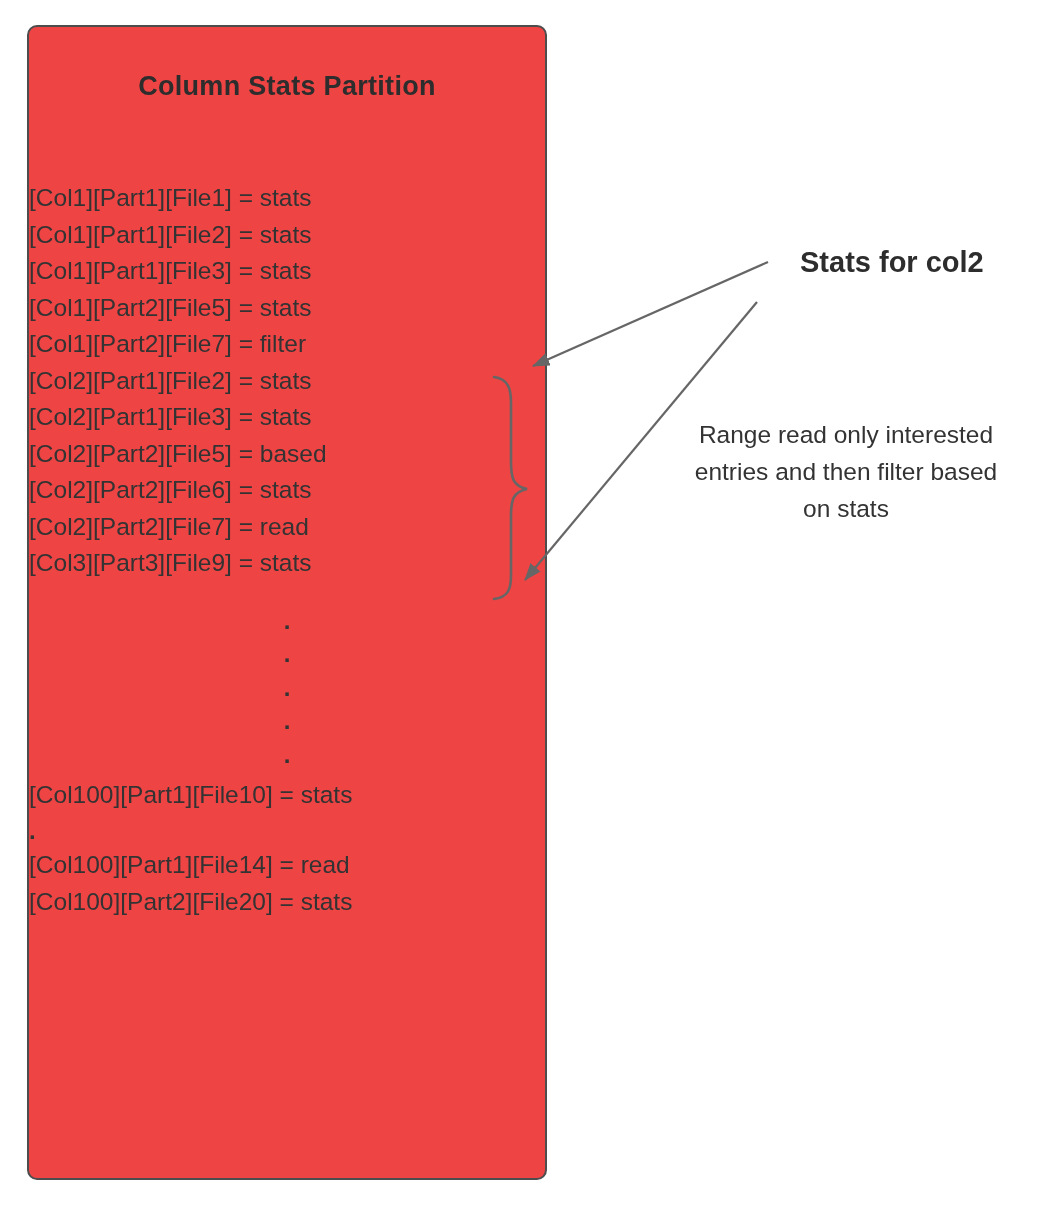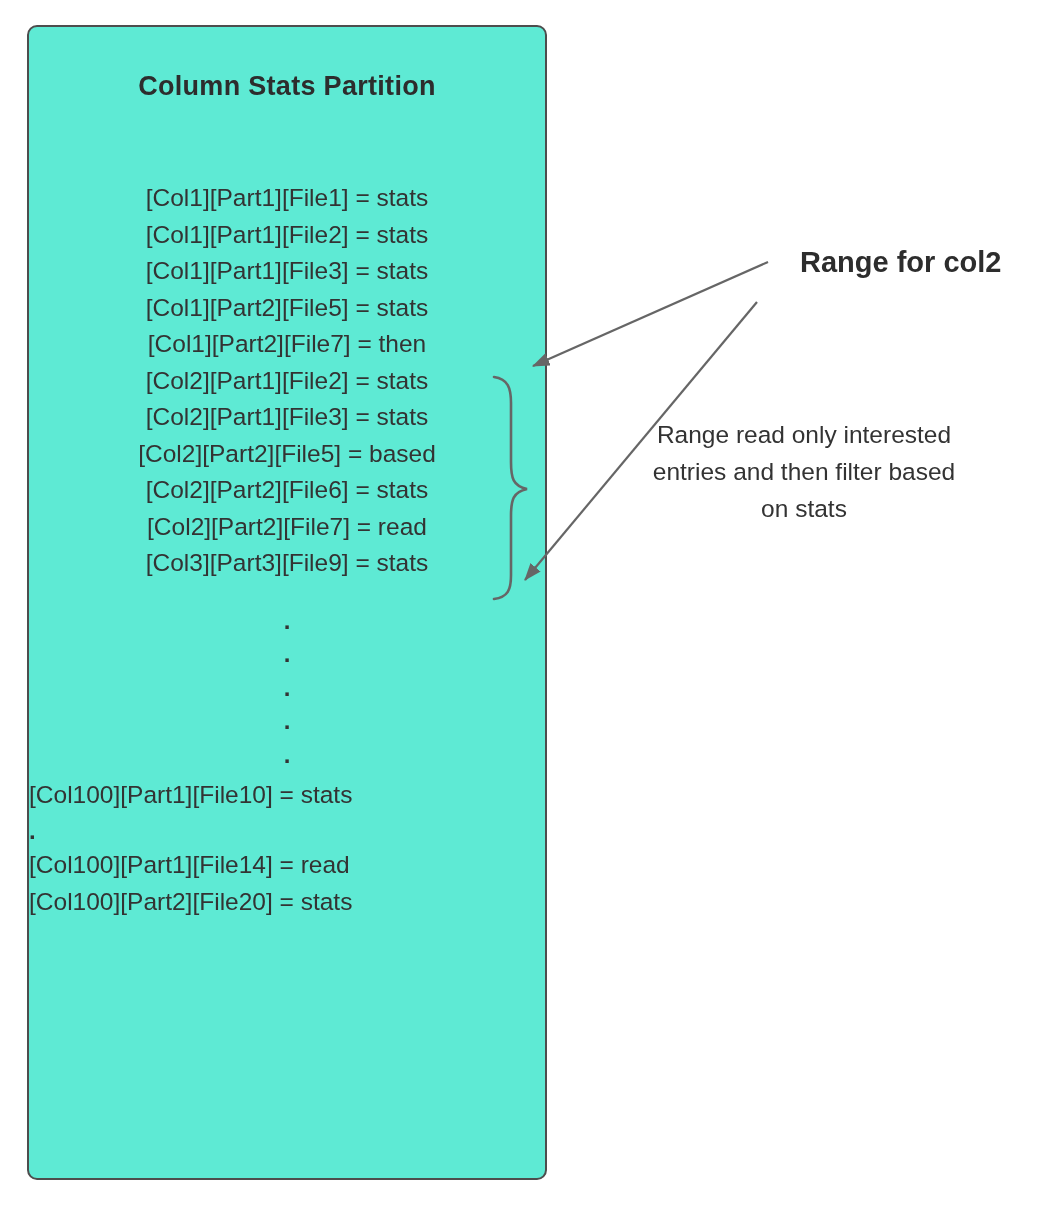--- a/index.html
+++ b/index.html
@@ -16,33 +16,32 @@
     overflow: hidden;
   }
   .partition-box {
     position: absolute;
     left: 27px;
     top: 25px;
     width: 520px;
     height: 1155px;
     border: 2.5px solid #4d4d4d;
     border-radius: 10px;
-    background: #5eead4;
+    background: #ef4444;
   }
   .box-title {
     margin-top: 44px;
     text-align: center;
     font-size: 27px;
     font-weight: bold;
     color: #2d2d2d;
     letter-spacing: 0.3px;
   }
   .entry-list {
     margin-top: 78px;
-    text-align: center;
   }
   .entry {
     font-size: 24.5px;
     line-height: 36.5px;
     color: #333333;
     white-space: nowrap;
   }
   .dots-column {
     margin-top: 22px;
     text-align: center;
@@ -62,21 +61,21 @@
     left: 800px;
     top: 246px;
     width: 250px;
     font-size: 29px;
     font-weight: bold;
     color: #2d2d2d;
     white-space: nowrap;
   }
   .annotation-note {
     position: absolute;
-    left: 646px;
+    left: 688px;
     top: 416px;
     width: 316px;
     text-align: center;
     font-size: 24.5px;
     line-height: 37px;
     color: #333333;
   }
   .overlay-svg {
     position: absolute;
     left: 0;
@@ -92,21 +91,21 @@
 <div class="canvas">
 
   <div class="partition-box">
     <div class="box-title">Column Stats Partition</div>
 
     <div class="entry-list">
       <div class="entry">[Col1][Part1][File1] = stats</div>
       <div class="entry">[Col1][Part1][File2] = stats</div>
       <div class="entry">[Col1][Part1][File3] = stats</div>
       <div class="entry">[Col1][Part2][File5] = stats</div>
-      <div class="entry">[Col1][Part2][File7] = then</div>
+      <div class="entry">[Col1][Part2][File7] = filter</div>
       <div class="entry">[Col2][Part1][File2] = stats</div>
       <div class="entry">[Col2][Part1][File3] = stats</div>
       <div class="entry">[Col2][Part2][File5] = based</div>
       <div class="entry">[Col2][Part2][File6] = stats</div>
       <div class="entry">[Col2][Part2][File7] = read</div>
       <div class="entry">[Col3][Part3][File9] = stats</div>
     </div>
 
     <div class="dots-column">
       <div class="dot-line">.</div>
@@ -117,21 +116,21 @@
     </div>
 
     <div class="col100-block">
       <div class="entry">[Col100][Part1][File10] = stats</div>
       <div class="dot-line">.</div>
       <div class="entry">[Col100][Part1][File14] = read</div>
       <div class="entry">[Col100][Part2][File20] = stats</div>
     </div>
   </div>
 
-  <div class="annotation-filter">Range for col2</div>
+  <div class="annotation-filter">Stats for col2</div>
 
   <div class="annotation-note">Range read only interested entries and then filter based on stats</div>
 
   <svg class="overlay-svg" width="1062" height="1206" viewBox="0 0 1062 1206" xmlns="http://www.w3.org/2000/svg">
     <defs>
       <marker id="arrowhead" markerWidth="10" markerHeight="8" refX="7.5" refY="3" orient="auto" markerUnits="strokeWidth">
         <path d="M0,0 L8,3 L0,6 Z" fill="#666666"></path>
       </marker>
     </defs>
 

